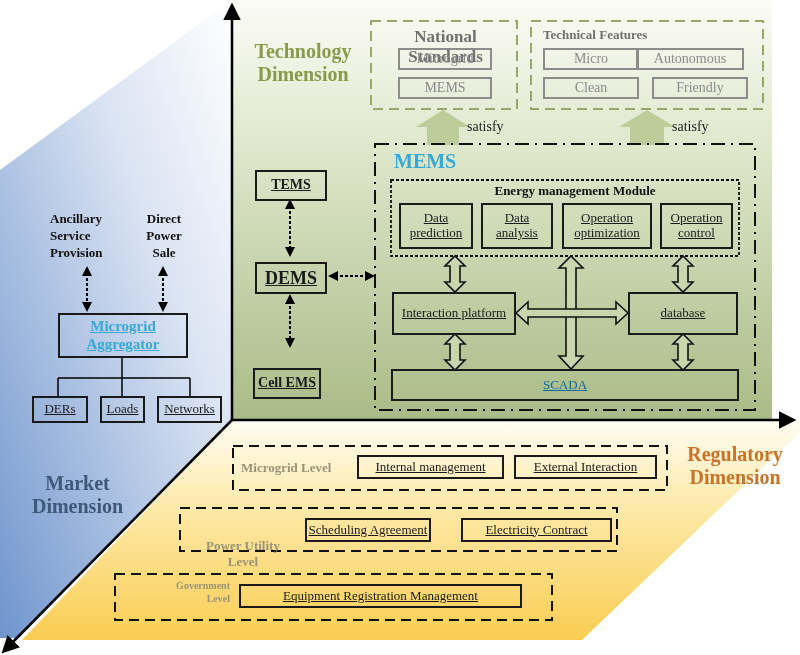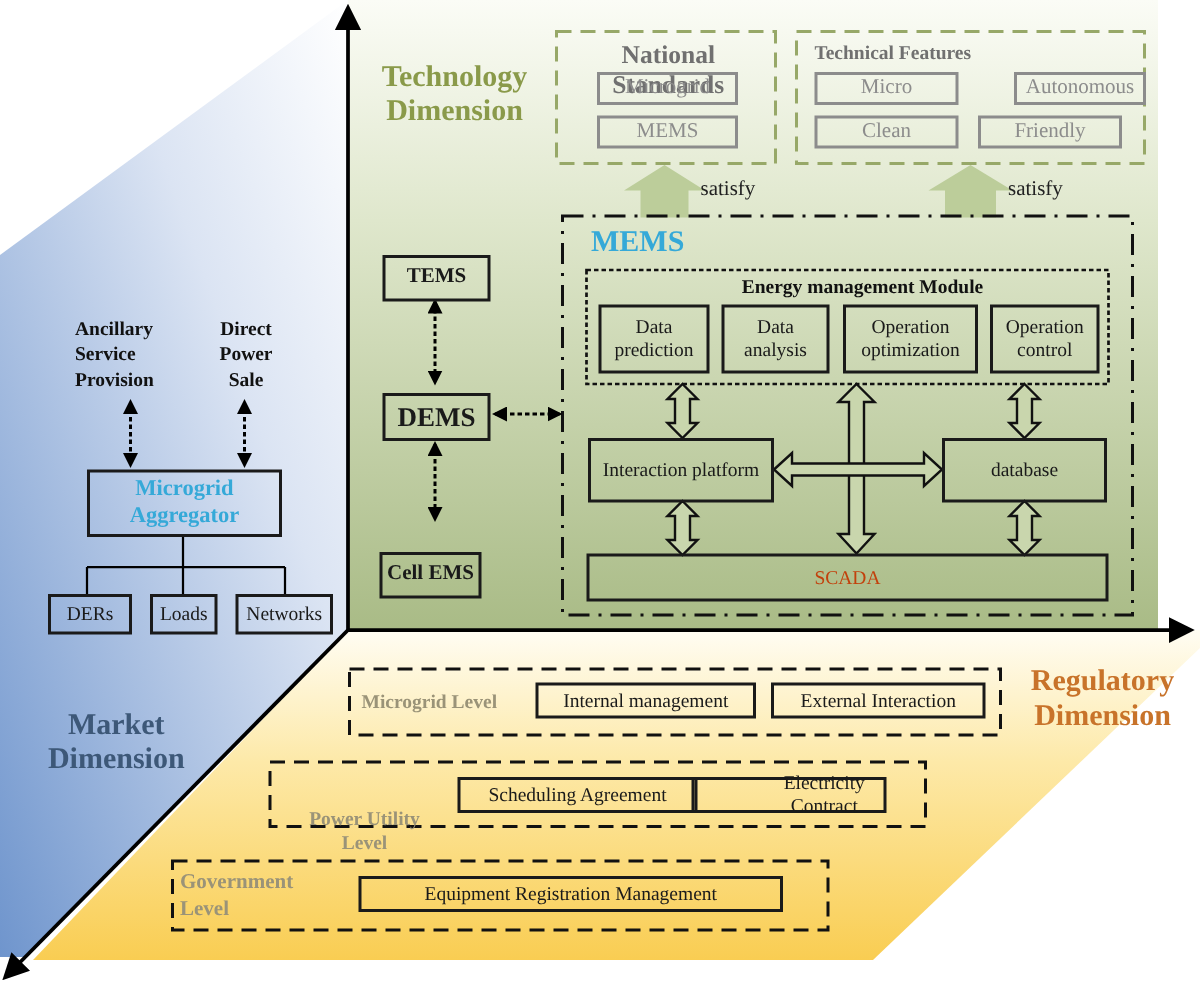--- a/index.html
+++ b/index.html
@@ -1,19 +1,19 @@
 <!DOCTYPE html>
 <html><head>
 <meta charset="utf-8">
 <style>
   html, body { margin: 0; padding: 0; }
   body { width: 800px; height: 655px; position: relative; overflow: hidden; background: #ffffff; font-family: "Liberation Serif", serif; }
   #canvas { position: absolute; left: 0; top: 0; width: 800px; height: 655px; }
   .abs { position: absolute; box-sizing: border-box; }
-  .box { border: 2px solid #1a1a1a; display: flex; align-items: center; justify-content: center; text-align: center; line-height: 1.15; color: #1a1a1a; }
+  .box { border: 2px solid #1a1a1a; display: flex; align-items: center; justify-content: center; text-align: center; line-height: 1.15; color: #1a1a1a; text-decoration: underline; }
   .gbox { border: 2px solid #8c8c8c; color: #8c8c8c; display: flex; align-items: center; justify-content: center; font-size: 14px; }
   .bold { font-weight: bold; }
   .dim-title { font-weight: bold; font-size: 20px; line-height: 1.15; text-align: center; }
 </style>
 </head>
 <body>
 
 <svg id="canvas" viewBox="0 0 800 655" width="800" height="655">
   <defs>
     <linearGradient id="greenGrad" x1="0" y1="0" x2="0" y2="1">
@@ -97,21 +97,21 @@
   <div>Technology</div>
   <div>Dimension</div>
 </div>
 
 <div class="abs bold" style="left:378px; top:27px; width:135px; font-size:17px; color:#707070; text-align:center;">National Standards</div>
 <div class="abs gbox" style="left:398px; top:48px; width:94px; height:22px;">Microgrid</div>
 <div class="abs gbox" style="left:398px; top:77px; width:94px; height:22px;">MEMS</div>
 
 <div class="abs bold" style="left:543px; top:27px; width:140px; font-size:13px; color:#707070;">Technical Features</div>
 <div class="abs gbox" style="left:543px; top:48px; width:96px; height:22px;">Micro</div>
-<div class="abs gbox" style="left:676px; top:48px; width:88px; height:22px;text-align:right;">Autonomous</div>
+<div class="abs gbox" style="left:636px; top:48px; width:108px; height:22px;text-align:right;">Autonomous</div>
 <div class="abs gbox" style="left:543px; top:77px; width:96px; height:22px;">Clean</div>
 <div class="abs gbox" style="left:652px; top:77px; width:96px; height:22px;">Friendly</div>
 
 <div class="abs" style="left:467px; top:119px; font-size:14px; color:#222;">satisfy</div>
 <div class="abs" style="left:672px; top:119px; font-size:14px; color:#222;">satisfy</div>
 
 <div class="abs box bold" style="left:255px; top:170px; width:72px; height:31px; font-size:14px;">TEMS</div>
 <div class="abs box bold" style="left:255px; top:262px; width:72px; height:32px; font-size:18px;">DEMS</div>
 <div class="abs box bold" style="left:253px; top:368px; width:68px; height:31px; font-size:14px;">Cell EMS</div>
 
@@ -130,21 +130,21 @@
   <span>Operation</span>
   <span>optimization</span>
 </div>
 <div class="abs box" style="left:660px; top:203px; width:73px; height:46px; font-size:13px; flex-direction:column;">
   <span>Operation</span>
   <span>control</span>
 </div>
 
 <div class="abs box" style="left:392px; top:292px; width:124px; height:43px; font-size:13px;">Interaction platform</div>
 <div class="abs box" style="left:628px; top:292px; width:110px; height:43px; font-size:13px;">database</div>
-<div class="abs box" style="left:391px; top:369px; width:348px; height:32px; font-size:13px; color:#c2410c;">SCADA</div>
+<div class="abs box" style="left:391px; top:369px; width:348px; height:32px; font-size:13px; color:#0369a1;">SCADA</div>
 
 <div class="abs bold" style="left:50px; top:211px; width:74px; font-size:13px; text-align:left; line-height:1.3; color:#111;">
   <div>Ancillary</div>
   <div>Service</div>
   <div>Provision</div>
 </div>
 <div class="abs bold" style="left:136px; top:211px; width:56px; font-size:13px; text-align:center; line-height:1.3; color:#111;">
   <div>Direct</div>
   <div>Power</div>
   <div>Sale</div>
@@ -170,20 +170,20 @@
 </div>
 
 <div class="abs bold" style="left:241px; top:460px; font-size:13px; color:#9a9378;">Microgrid Level</div>
 <div class="abs box" style="left:357px; top:455px; width:147px; height:24px; font-size:13px;">Internal management</div>
 <div class="abs box" style="left:514px; top:455px; width:143px; height:24px; font-size:13px;">External Interaction</div>
 
 <div class="abs bold" style="left:188px; top:514px; width:110px; font-size:13px; color:#9a9378; text-align:center; line-height:1.25;margin-top:24px;">
   <div>Power Utility</div>
   <div>Level</div>
 </div>
-<div class="abs box" style="left:305px; top:518px; width:160px; height:24px; font-size:13px;">Scheduling Agreement</div>
-<div class="abs box" style="left:461px; top:518px; width:130px; height:24px; font-size:13px;padding-left:47px;">Electricity Contract</div>
+<div class="abs box" style="left:305px; top:518px; width:126px; height:24px; font-size:13px;">Scheduling Agreement</div>
+<div class="abs box" style="left:461px; top:518px; width:151px; height:24px; font-size:13px;">Electricity Contract</div>
 
-<div class="abs bold" style="left:120px; top:580px; width:110px; font-size:14px; color:#9a9378; text-align:left; line-height:1.25;">
+<div class="abs bold" style="left:120px; top:580px; width:110px; font-size:10px; color:#9a9378; text-align:right; line-height:1.25;">
   <div>Government</div>
   <div>Level</div>
 </div>
 <div class="abs box" style="left:239px; top:584px; width:283px; height:24px; font-size:13px;">Equipment Registration Management</div>
 
 </body></html>

